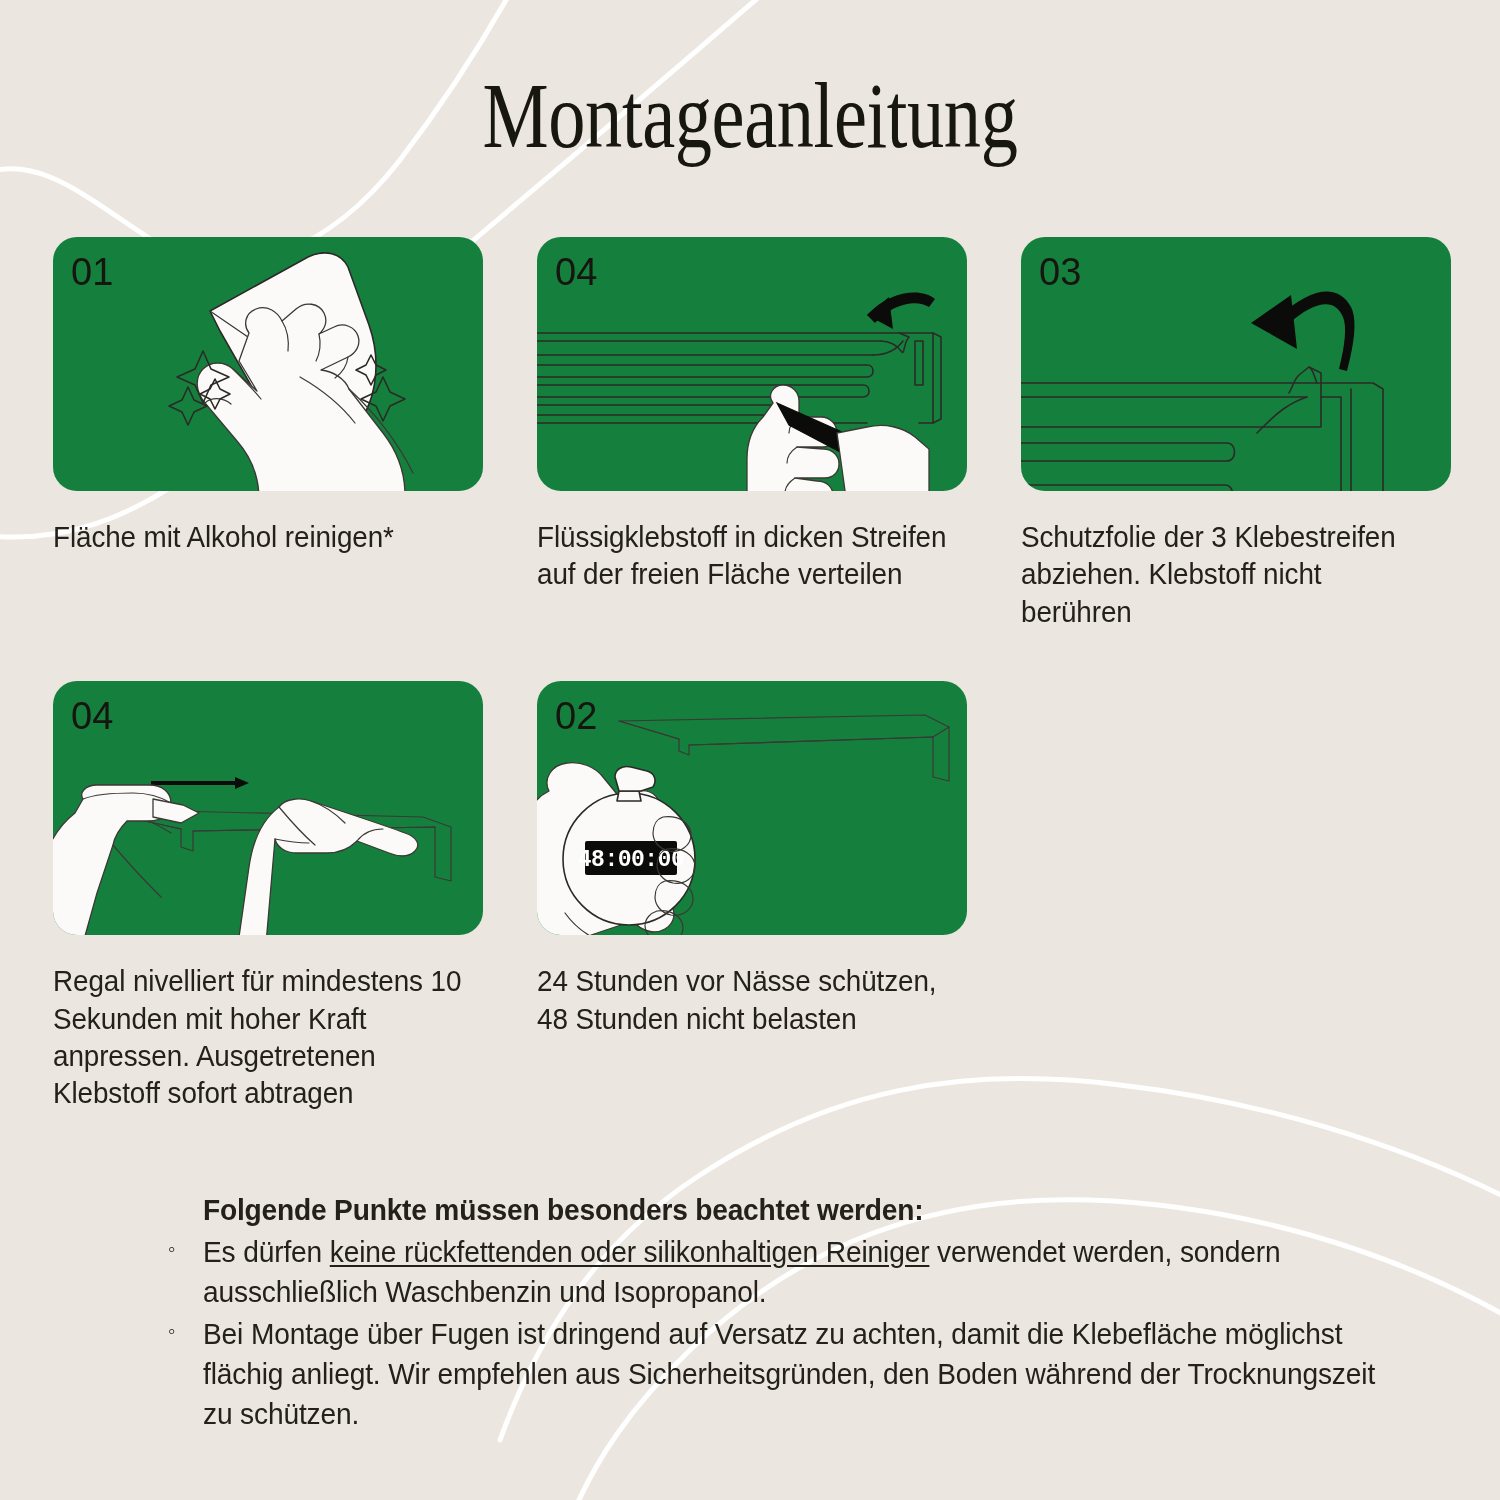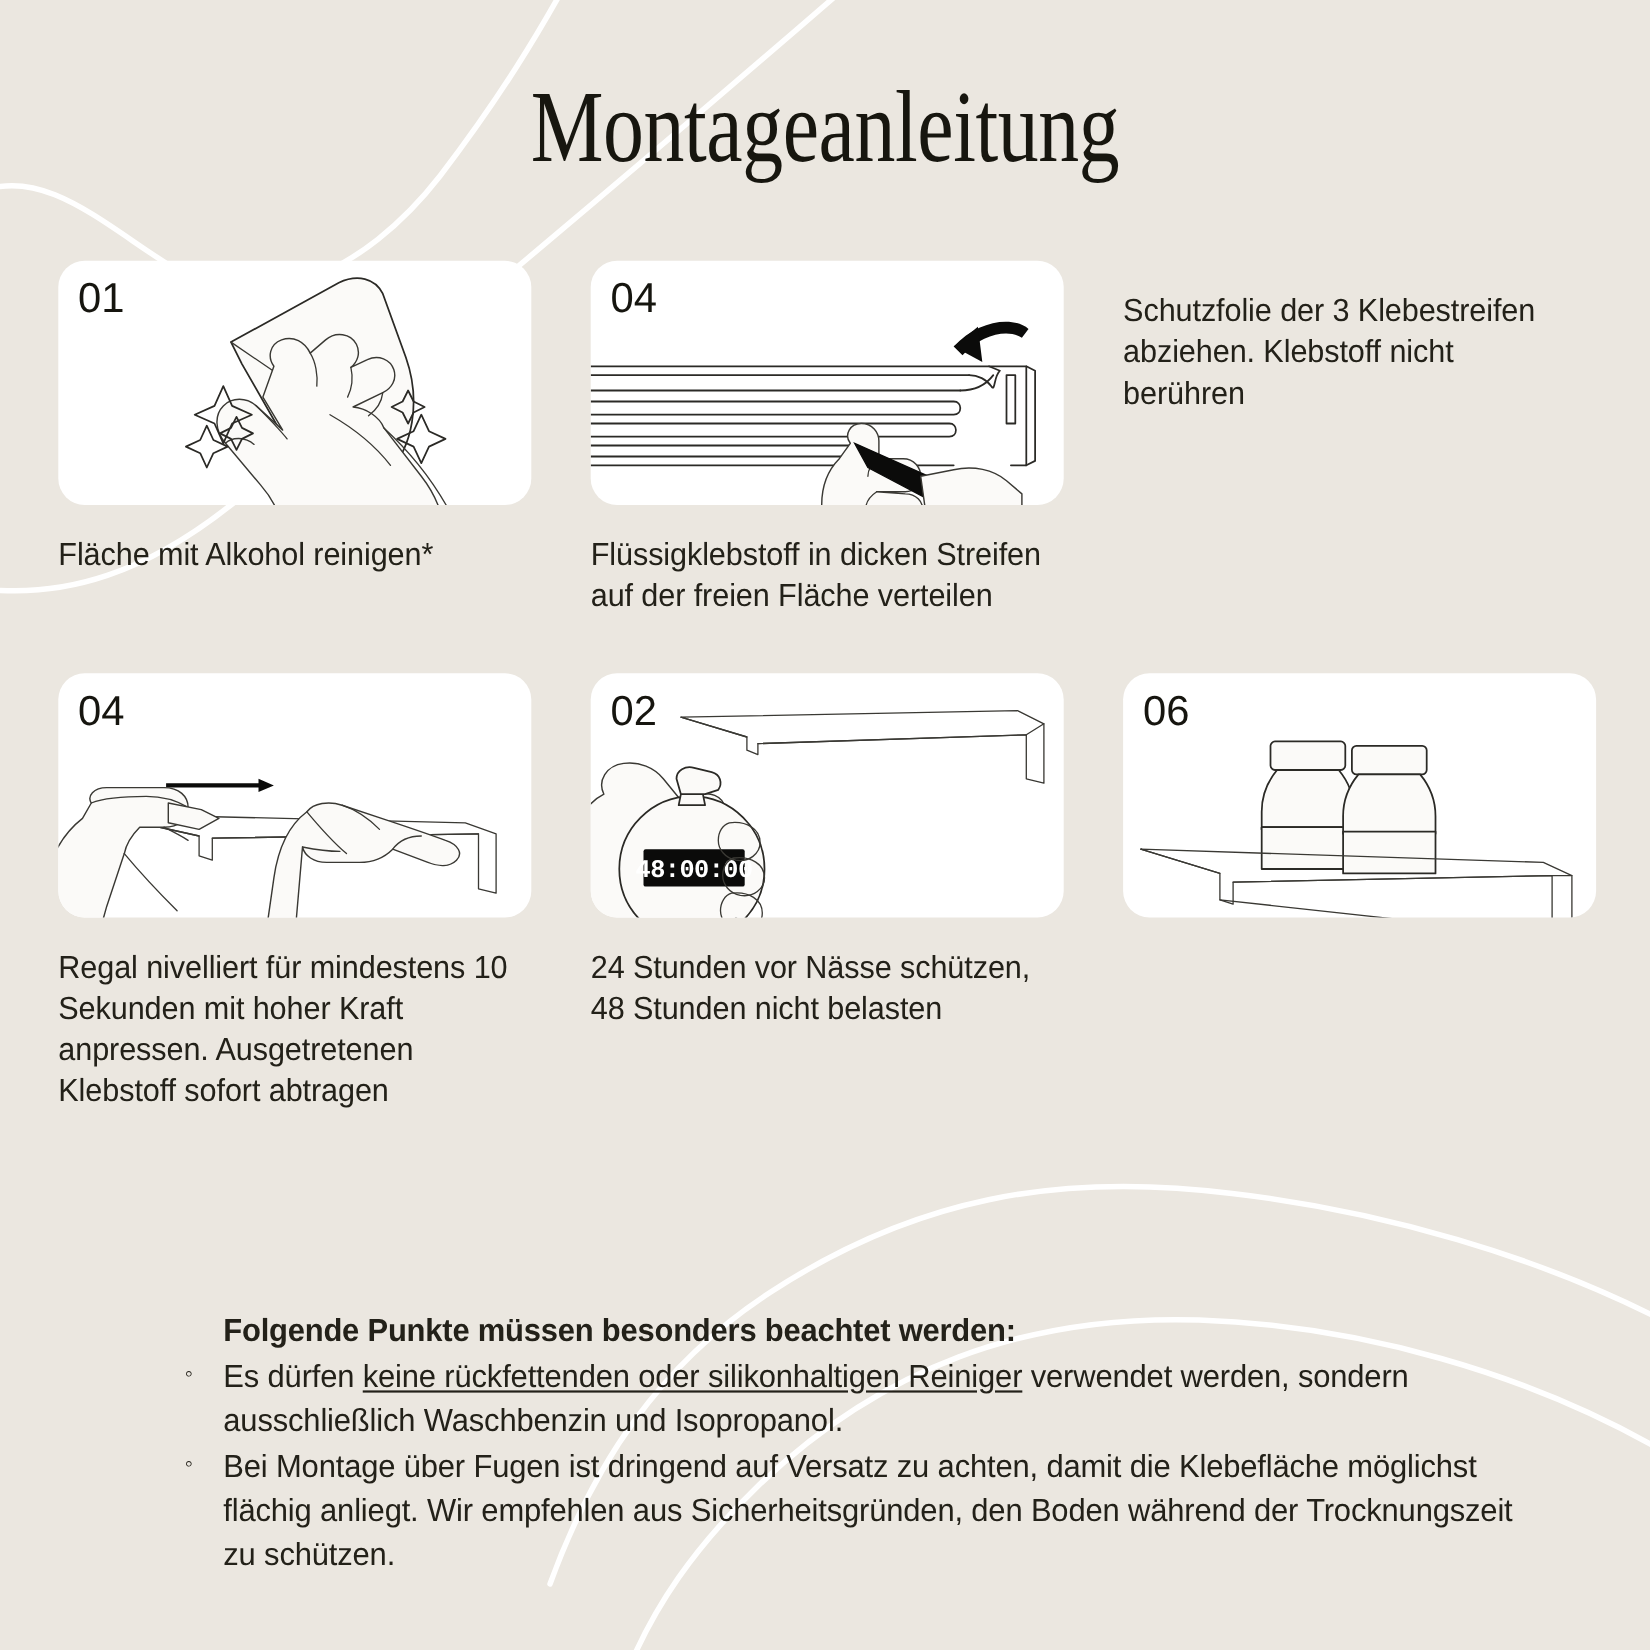--- a/index.html
+++ b/index.html
@@ -55,22 +55,22 @@
     display: flex;
     gap: 54px;
   }
   .col {
     width: 430px;
     display: flex;
     flex-direction: column;
   }
   .card {
     width: 430px;
-    height: 222px;
-    background: #ffffff;
+    height: 254px;
+    background: #15803d;
     border-radius: 24px;
     position: relative;
     overflow: hidden;
     box-sizing: border-box;
   }
   .card-num {
     position: absolute;
     top: 14px;
     left: 18px;
     font-size: 38px;
@@ -234,20 +234,42 @@
             <path class="blk-s" d="M240 166 L352 216 L360 242 L324 226 L252 188 Z"></path>
             <path class="ln-hand" d="M352 216 L370 212 L360 242 L352 216 Z"></path>
 
             <path class="ln-hand" d="M300 196 L330 190 C348 186 366 190 378 200 L392 212 L392 298 L330 298 L310 268 Z" fill="none"></path>
           </svg>
         </div>
         <div class="caption">Flüssigklebstoff in dicken Streifen auf der freien Fläche verteilen</div>
       </div>
 
       <div class="col">
+        <div class="card">
+          <div class="card-num">03</div>
+          <svg class="art" viewBox="0 0 430 298">
+
+            <path class="blk" d="M258 80 C292 48 318 48 330 70 C336 82 334 104 326 134 L318 132 C324 108 326 90 322 80 C314 62 296 62 266 88 Z"></path>
+            <path class="blk" d="M230 86 L270 58 L276 112 Z"></path>
+
+            <path class="ln" d="M 0 146 L296 146 L352 146 L362 152 L362 298"></path>
+            <path class="ln" d="M 0 160 L286 160"></path>
+            <path class="ln" d="M 0 190 L292 190 L300 190 L300 160 L320 160 L320 298"></path>
+            <path class="ln" d="M330 152 L330 298"></path>
+
+            <path class="ln" d="M 0 206 L206 206 C216 206 216 224 206 224 L 0 224"></path>
+            <path class="ln" d="M 0 248 L204 248 C214 248 214 266 204 266 L 0 266"></path>
+
+            <path class="ln" d="M286 160 C268 166 256 176 244 188 L236 196"></path>
+            <path class="ln" d="M296 146 C292 136 292 132 288 130 L278 138 C272 144 272 150 268 156"></path>
+            <path class="ln" d="M288 130 L300 136 L300 160"></path>
+
+            <path class="ln-thin" d="M 20 298 C 80 288 150 278 210 280 C 250 282 280 288 300 298"></path>
+          </svg>
+        </div>
         <div class="caption">Schutzfolie der 3 Klebestreifen abziehen. Klebstoff nicht berühren</div>
       </div>
 
     </div>
 
     <div class="row row2">
 
       <div class="col">
         <div class="card">
           <div class="card-num">04</div>
@@ -303,42 +325,20 @@
               <path d="M 120 230 C 134 228 146 236 146 247 C 146 257 136 264 124 262 C 114 260 108 252 108 245 C 108 237 114 232 120 230 Z"></path>
             </g>
 
             <path class="ln-thin" fill="none" d="M 28 232 C 38 246 54 258 74 264 C 90 268 106 266 118 260"></path>
             <path class="ln-thin" fill="none" d="M 14 298 C 30 276 56 262 84 258"></path>
           </svg>
         </div>
         <div class="caption">24 Stunden vor Nässe schützen, 48 Stunden nicht belasten</div>
       </div>
 
-      <div class="col">
-        <div class="card">
-          <div class="card-num">06</div>
-          <svg class="art" viewBox="0 0 430 298">
-
-            <path class="ln-obj" d="M 138 62 L 198 62 C 200 62 202 64 202 66 L 202 84 C 202 86 200 88 198 88 L 138 88 C 136 88 134 86 134 84 L 134 66 C 134 64 136 62 138 62 Z"></path>
-            <path class="ln-obj" d="M 140 88 C 130 100 126 112 126 126 L 126 142 L 210 142 L 210 126 C 210 112 206 100 196 88 Z"></path>
-            <rect class="ln-obj" x="126" y="140" width="84" height="2"></rect>
-            <path class="ln-obj" d="M 126 140 L 126 178 L 210 178 L 210 140 Z"></path>
-
-            <path class="ln-obj" d="M 212 66 L 272 66 C 274 66 276 68 276 70 L 276 88 C 276 90 274 92 272 92 L 212 92 C 210 92 208 90 208 88 L 208 70 C 208 68 210 66 212 66 Z"></path>
-            <path class="ln-obj" d="M 214 92 C 204 104 200 116 200 130 L 200 146 L 284 146 L 284 130 C 284 116 280 104 270 92 Z"></path>
-            <path class="ln-obj" d="M 200 144 L 200 182 L 284 182 L 284 144 Z"></path>
-
-            <path class="ln-thin" d="M 16 160 L 382 172 L 408 184 L 408 244 L 390 238 L 390 184 L 100 190 L 100 210 L 88 206 L 88 182 Z"></path>
-            <path class="ln-thin" d="M 100 190 L 390 184"></path>
-            <path class="ln-thin" d="M 16 160 L 88 182"></path>
-            <path class="ln-thin" d="M 408 184 L 390 184"></path>
-            <path class="ln-thin" d="M 88 206 L 380 238 L 390 238"></path>
-          </svg>
-        </div>
-      </div>
 
     </div>
 
   </div>
 
   <div class="notes">
     <div class="notes-title">Folgende Punkte müssen besonders beachtet werden:</div>
 
     <div class="note-item">
       <span class="note-bullet">◦</span>

